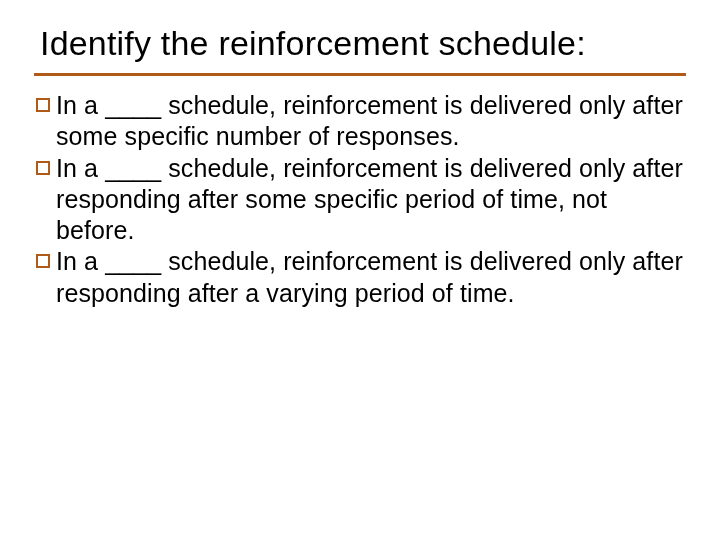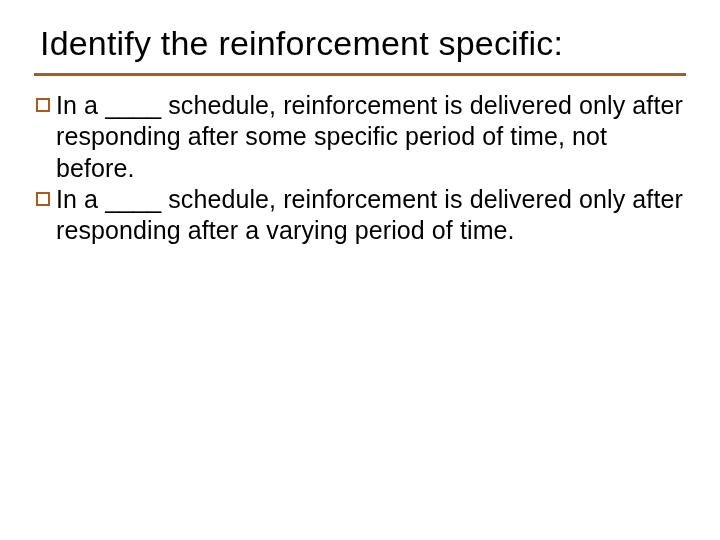--- a/index.html
+++ b/index.html
@@ -43,25 +43,29 @@
   }
   .item-text {
     font-size: 25px;
     line-height: 1.25;
     letter-spacing: 0.1px;
   }
 </style>
 </head>
 <body>
 
-<div class="title">Identify the reinforcement specific:</div>
+<div class="title">Identify the reinforcement schedule:</div>
 <div class="rule"></div>
 
 <div class="body">
 
+  <div class="item">
+    <div class="bullet"></div>
+    <div class="item-text">In a ____ schedule, reinforcement is delivered only after some specific number of responses.</div>
+  </div>
 
   <div class="item">
     <div class="bullet"></div>
     <div class="item-text">In a ____ schedule, reinforcement is delivered only after responding after some specific period of time, not before.</div>
   </div>
 
 
   <div class="item">
     <div class="bullet"></div>
     <div class="item-text">In a ____ schedule, reinforcement is delivered only after responding after a varying period of time.</div>

